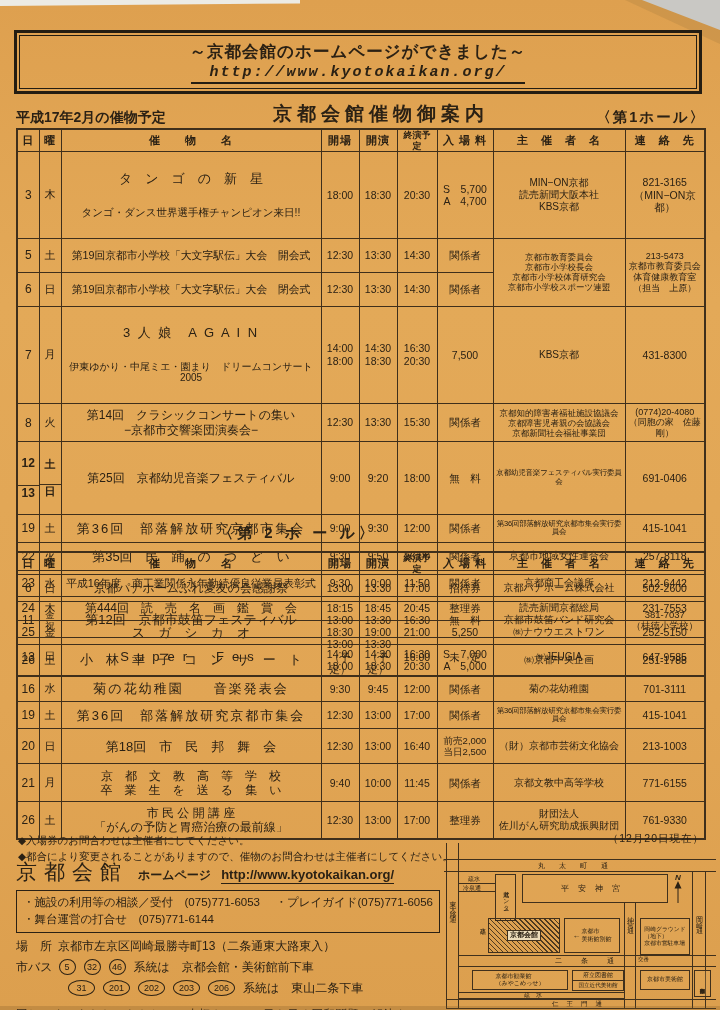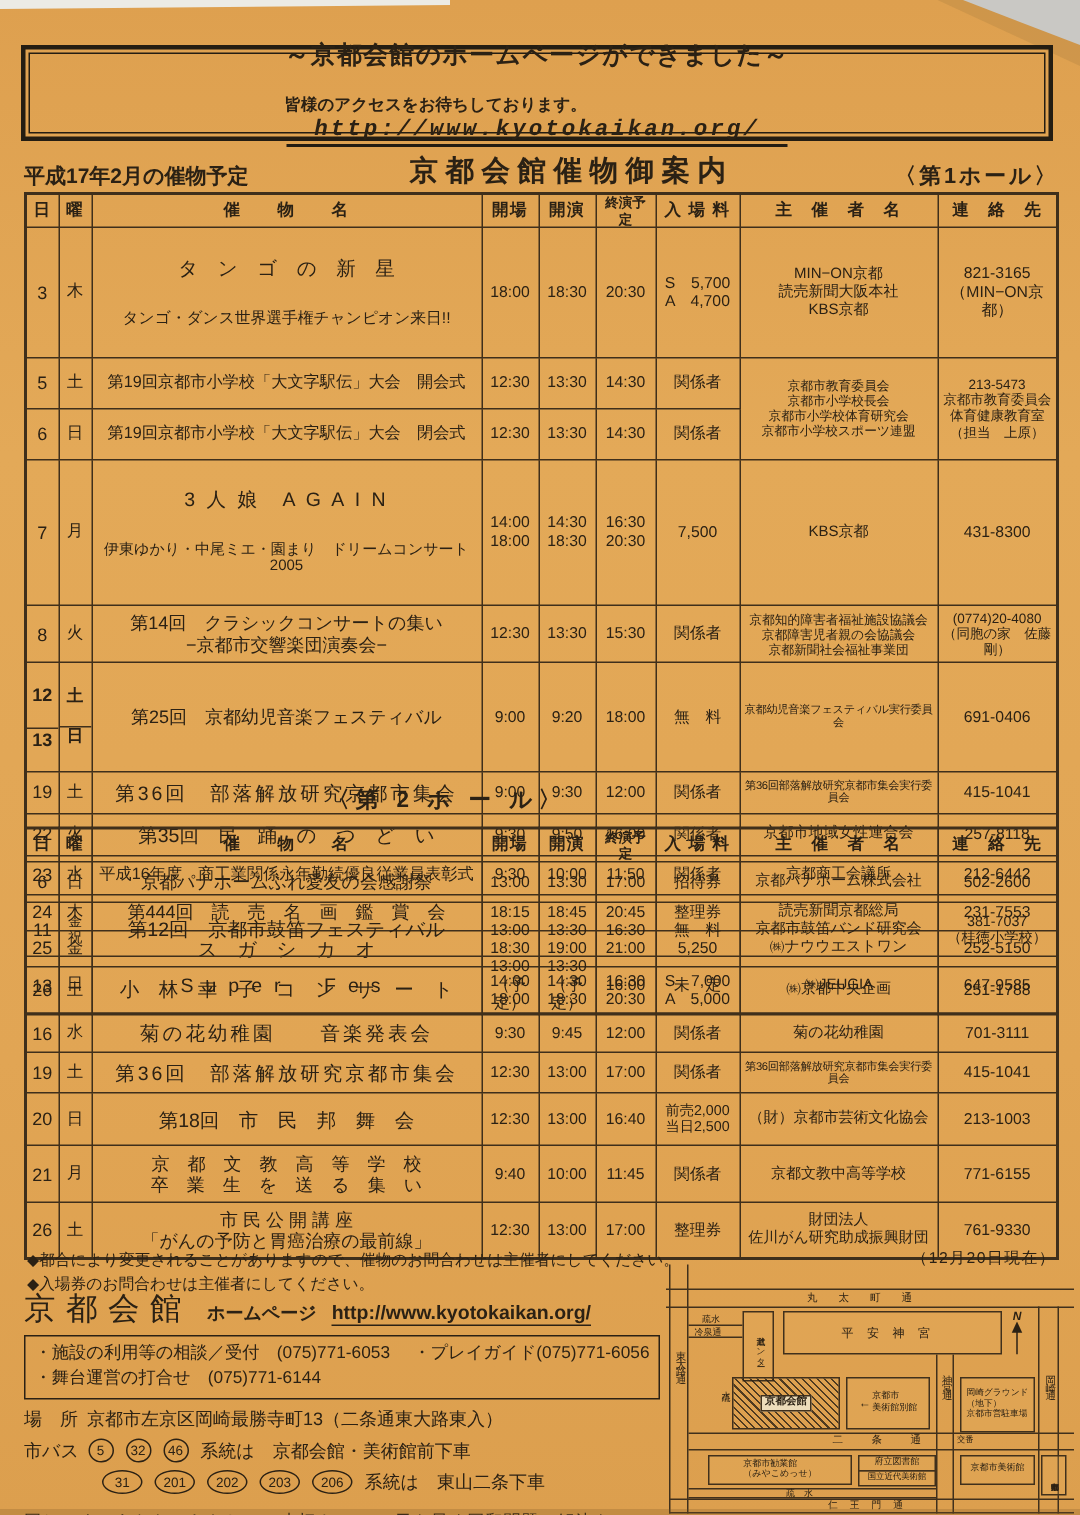--- a/index.html
+++ b/index.html
@@ -86,21 +86,20 @@
 
 <div class="page">
   <div class="scan-top"></div>
   <div class="corner-shade"></div>
   <div class="corner"></div>
 
   <div class="banner">
     <div class="banner-inner">
       <div class="b-line1">
         <span class="b-head">～京都会館のホームページができました～</span>
-        <span class="b-sub">皆様のアクセスをお待ちしております。</span>
       </div>
       <div class="b-url">http://www.kyotokaikan.org/</div>
     </div>
   </div>
 
   <div class="title-row">
     <span class="t-left">平成17年2月の催物予定</span>
     <span class="t-center">京都会館催物御案内</span>
     <span class="t-right">〈第1ホール〉</span>
   </div>
@@ -414,22 +413,22 @@
       <td class="c-tm">17:00</td>
       <td class="c-pr">整理券</td>
       <td class="c-org">財団法人
 佐川がん研究助成振興財団</td>
       <td class="c-ct">761-9330</td>
     </tr>
   </tbody>
     </table>
 
   <div class="notes">
+    <div>◆入場券のお問合わせは主催者にしてください。</div>
     <div>◆都合により変更されることがありますので、催物のお問合わせは主催者にしてください。</div>
-    <div>◆入場券のお問合わせは主催者にしてください。</div>
   </div>
   <div class="asof">（12月20日現在）</div>
 
   <div class="footer">
     <div class="f-title">
       <span class="f-name">京都会館</span>
       <span class="f-hp">ホームページ</span>
       <span class="f-url">http://www.kyotokaikan.org/</span>
     </div>
     <div class="f-box">

